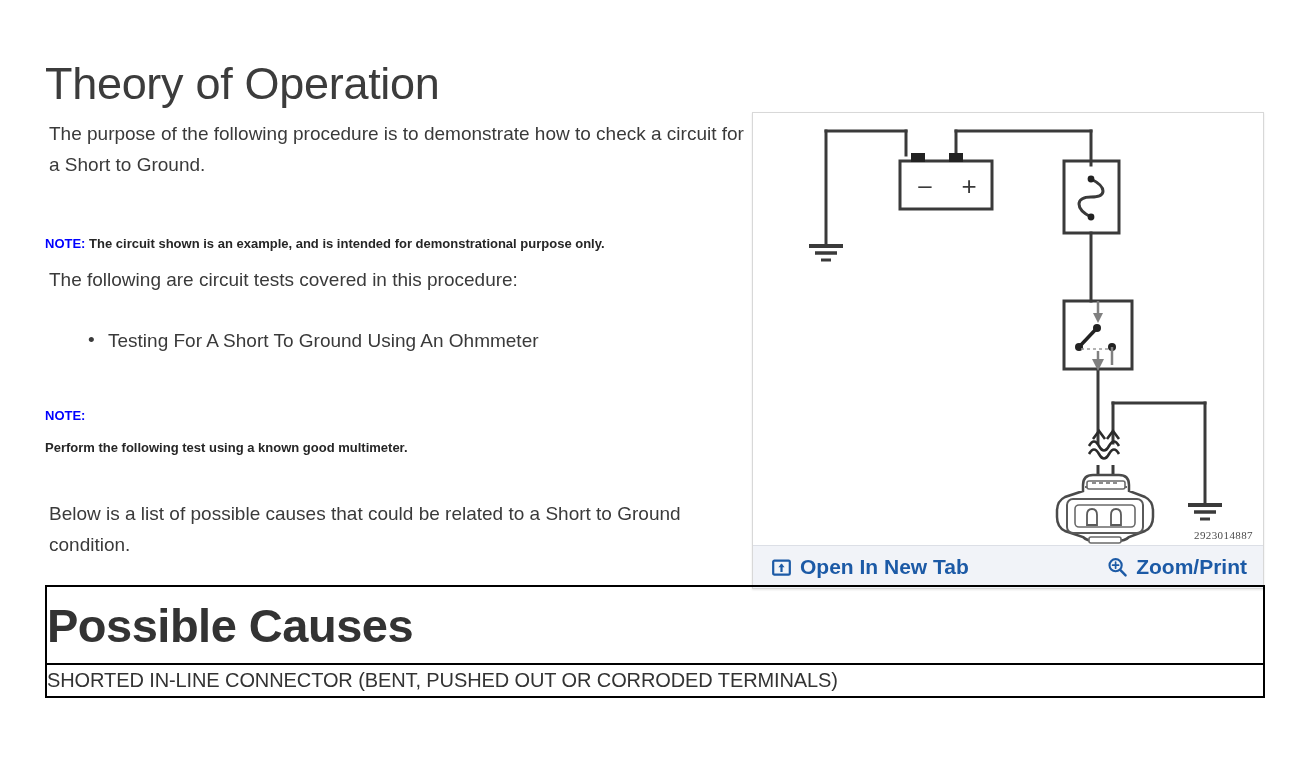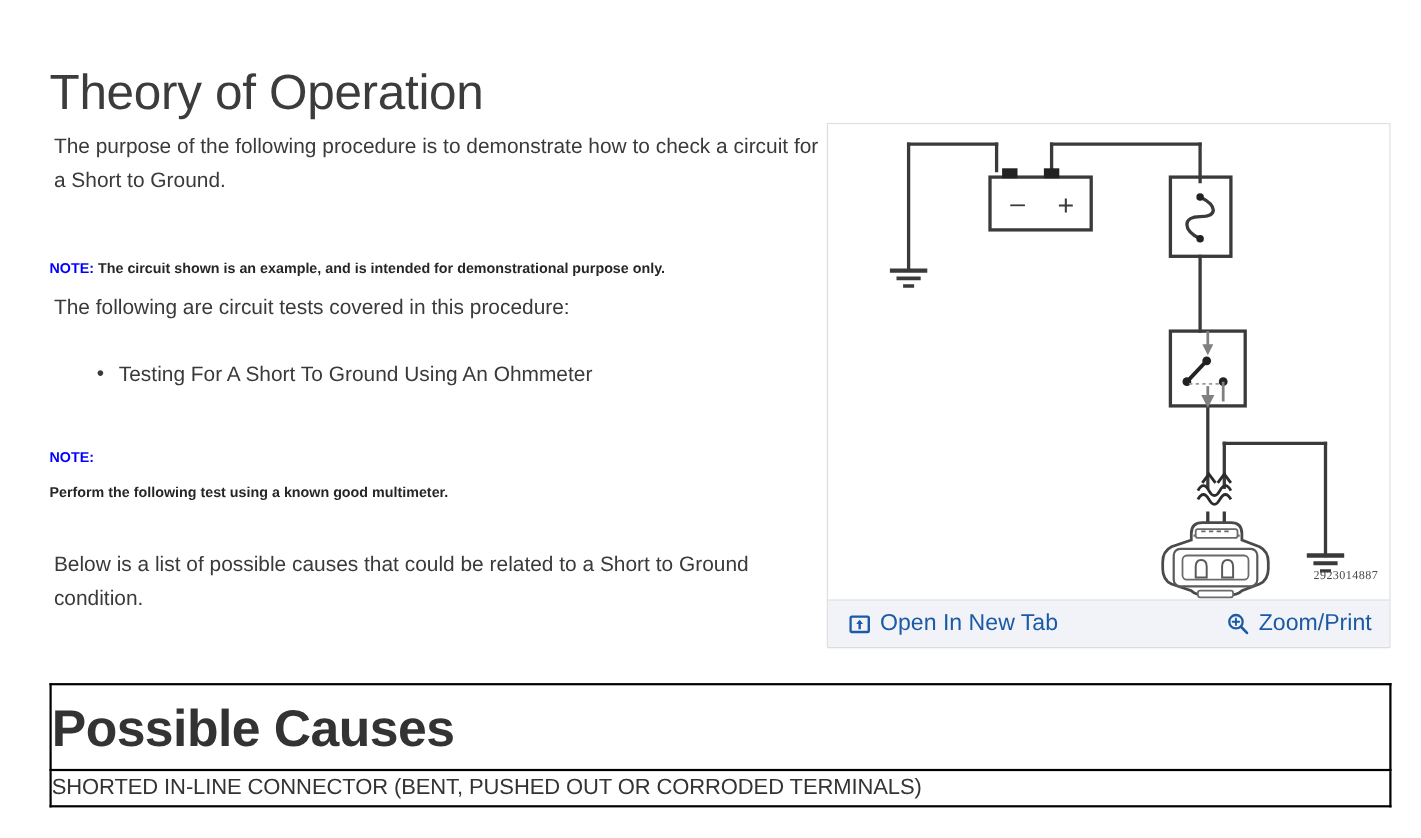--- a/index.html
+++ b/index.html
@@ -97,39 +97,40 @@
     top: 0;
     width: 510px;
     height: 432px;
     background: #ffffff;
     overflow: hidden;
   }
   #figure-canvas svg { display: block; }
   #figure-id {
     position: absolute;
     right: 10px;
-    bottom: 16px;
+    bottom: 4px;
     font-family: "Liberation Serif", serif;
     font-size: 11px;
     color: #4a4a4a;
     letter-spacing: 0.4px;
   }
   #figure-toolbar {
     position: absolute;
     left: 0;
     right: 0;
     bottom: 0;
     height: 43px;
     background: #f1f3f8;
     border-top: 1px solid #dcdfe6;
     display: flex;
     align-items: center;
     justify-content: space-between;
     padding: 0 16px 0 18px;
     box-sizing: border-box;
+    font-weight: bold;
   }
   .tool-link {
     display: flex;
     align-items: center;
     gap: 8px;
     color: #1c5aa6;
     font-size: 21px;
     cursor: pointer;
     text-decoration: none;
     white-space: nowrap;
@@ -140,21 +141,21 @@
     justify-content: center;
     width: 21px;
     height: 21px;
     flex: 0 0 auto;
   }
 
   
   #causes-table {
     position: absolute;
     left: 45px;
-    top: 621px;
+    top: 585px;
     width: 1220px;
     border-collapse: collapse;
     table-layout: fixed;
   }
   #causes-table td {
     border: 2px solid #000000;
     padding: 0;
   }
   #causes-heading-cell {
     height: 76px;

